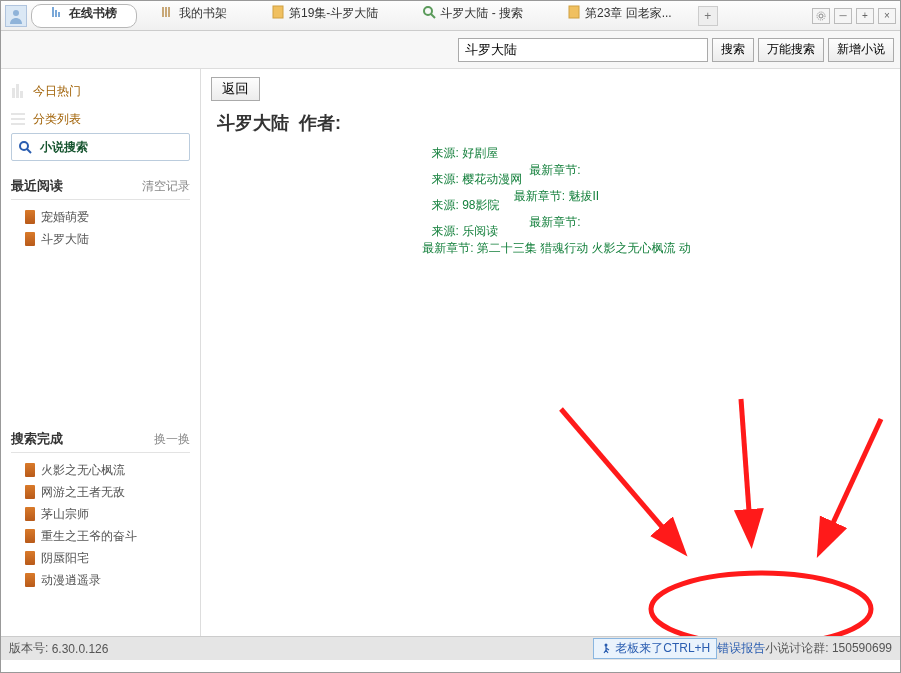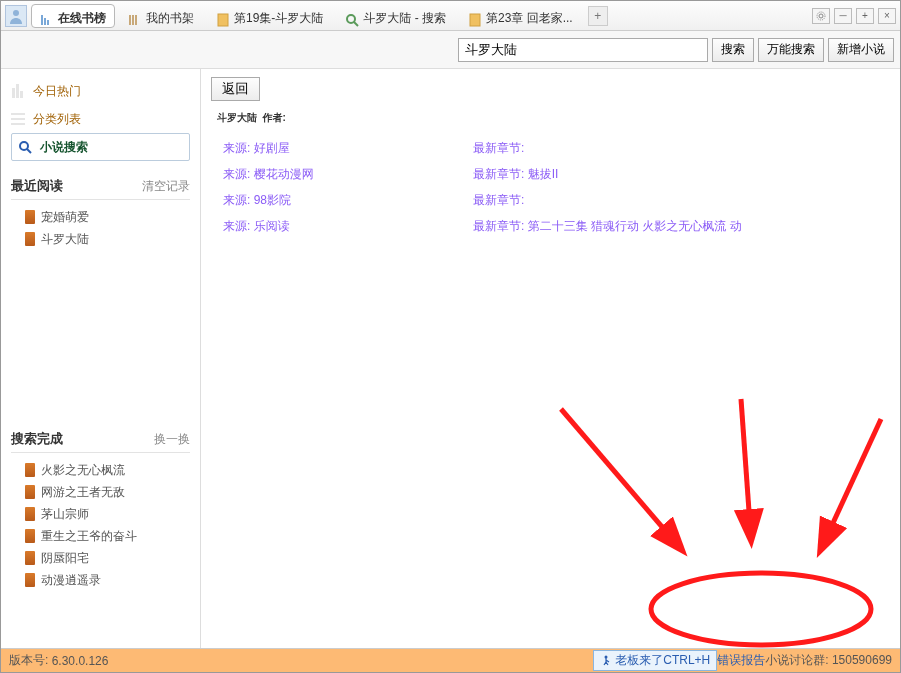--- a/index.html
+++ b/index.html
@@ -1,20 +1,20 @@
 <!DOCTYPE html>
 <html><head>
 <meta charset="utf-8">
 <style>
 * { margin: 0; padding: 0; box-sizing: border-box; }
 body { font-family: "Microsoft YaHei", SimSun, Arial, sans-serif; font-size: 12px; color: #333; background: #fff; width: 901px; height: 673px; overflow: hidden; border: 1px solid #999; position: relative; }
 .topbar { height: 30px; background: linear-gradient(#fdfdfd,#f0f0f0); border-bottom: 1px solid #ccc; display: flex; align-items: center; padding: 0 4px; }
 .avatar { width: 22px; height: 22px; background: #dbe8f5; border: 1px solid #b0c4de; display: flex; align-items: center; justify-content: center; }
 .avatar svg { width: 16px; height: 16px; }
-.tab { display: flex; align-items: flex-end; height: 24px; padding: 0 8px; margin-left: 4px; border: 1px solid transparent; border-radius: 4px; cursor: pointer; white-space: nowrap; }
+.tab { display: flex; align-items: flex-start; height: 24px; padding: 0 19px; margin-left: 4px; border: 1px solid transparent; border-radius: 10px; cursor: pointer; white-space: nowrap; }
 .tab.active { background: #fff; border: 1px solid #b8b8b8; font-weight: bold; }
 .tab-icon { width: 14px; height: 14px; margin-right: 4px; display: inline-block; }
 .tab-icon.list svg, .tab-icon.doc svg, .tab-icon.search svg { width: 14px; height: 14px; }
 .plus-tab { width: 20px; height: 20px; background: #eee; border: 1px solid #ccc; display: flex; align-items: center; justify-content: center; margin-left: 6px; cursor: pointer; color: #777; }
 .winbtns { margin-left: auto; display: flex; gap: 4px; }
 .winbtn { width: 18px; height: 16px; border: 1px solid #bbb; background: #f5f5f5; display: flex; align-items: center; justify-content: center; font-size: 10px; cursor: pointer; color: #666; }
 .searchbar { height: 38px; display: flex; align-items: center; justify-content: flex-end; padding: 0 6px; background: #f7f7f7; border-bottom: 1px solid #ddd; gap: 4px; }
 .searchbar input { width: 250px; height: 24px; border: 1px solid #aaa; padding: 0 6px; font-size: 13px; }
 .btn { height: 24px; padding: 0 8px; background: linear-gradient(#fdfdfd,#ececec); border: 1px solid #aaa; cursor: pointer; font-size: 12px; }
 .main { display: flex; height: 580px; }
@@ -26,26 +26,26 @@
 .sb-item.active .sb-icon svg { opacity: 1; }
 .sb-section { margin-top: 16px; }
 .sb-section-head { display: flex; justify-content: space-between; align-items: center; border-bottom: 1px solid #e3e3e3; padding-bottom: 4px; margin-bottom: 6px; }
 .sb-section-head .title { font-weight: bold; font-size: 13px; color: #333; }
 .sb-section-head .action { color: #888; font-size: 12px; cursor: pointer; }
 .sb-list-item { display: flex; align-items: center; height: 22px; color: #555; cursor: pointer; padding-left: 14px; }
 .sb-list-item .bicon { width: 10px; height: 14px; background: linear-gradient(#d97a2a,#b85a1a); margin-right: 6px; border-radius: 1px; }
 .content { flex: 1; padding: 8px 10px; position: relative; }
 .back-row { display: flex; align-items: center; gap: 2px; margin-bottom: 10px; }
 .back-btn { height: 24px; padding: 0 10px; background: linear-gradient(#fdfdfd,#ececec); border: 1px solid #aaa; cursor: pointer; }
-.result-title { font-weight: bold; font-size: 10px; margin-bottom: 10px; padding-left: 6px; }
+.result-title { font-weight: bold; font-size: 18px; margin-bottom: 10px; padding-left: 6px; }
 .result-table { padding-left: 12px; }
-.result-row { display: flex; height: 26px; align-items: center; color: #8b5cf6; }
+.result-row { display: flex; height: 26px; align-items: center; color: #15803d; flex-direction: column; }
 .result-row .src { width: 250px; }
 .result-row .chap { flex: 1; }
-.statusbar { position: absolute; bottom: 0; left: 0; right: 0; height: 24px; border-top: 1px solid #ccc; background: #fdba74; display: flex; align-items: center; padding: 0 8px; font-size: 12px; color: #555; }
+.statusbar { position: absolute; bottom: 12px; left: 0; right: 0; height: 24px; border-top: 1px solid #ccc; background: #e5e5e5; display: flex; align-items: center; padding: 0 8px; font-size: 12px; color: #555; }
 .statusbar .right { margin-left: auto; display: flex; gap: 0; align-items: center; }
 .boss-btn { display: flex; align-items: center; border: 1px solid #8ab6e0; background: #eaf3fc; padding: 1px 6px; color: #2a5db0; cursor: pointer; }
 .boss-btn svg { width: 12px; height: 12px; margin-right: 3px; }
 .link { color: #2a5db0; cursor: pointer; }
 .annotation { position: absolute; pointer-events: none; }
 </style>
 </head>
 <body>
 
 <div class="topbar">

